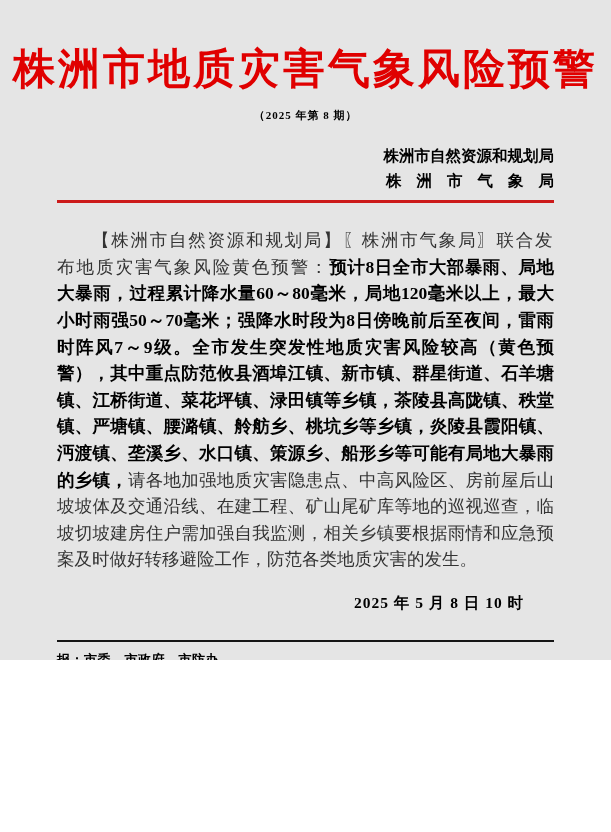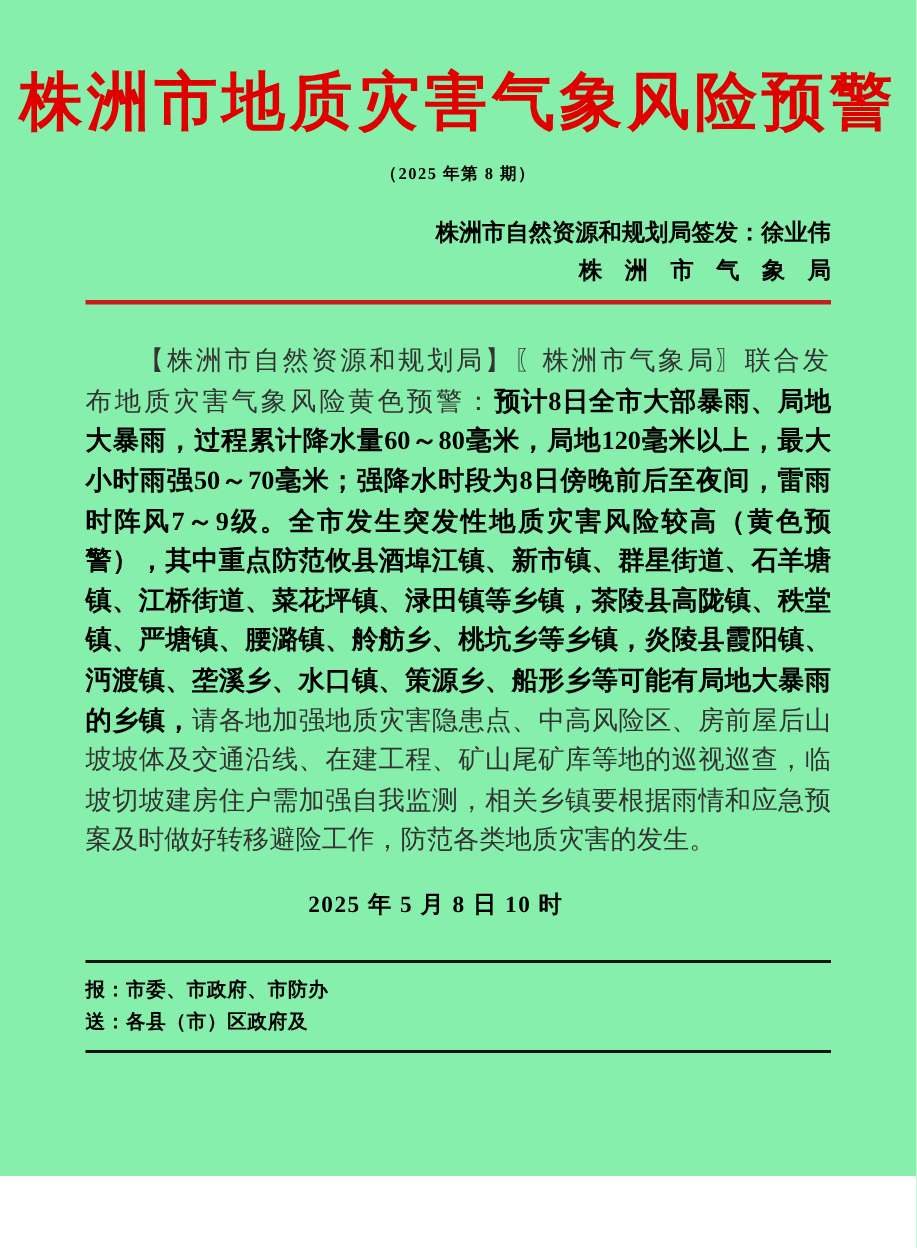--- a/index.html
+++ b/index.html
@@ -3,23 +3,23 @@
 <meta charset="utf-8">
 <style>
   html, body {
     margin: 0;
     padding: 0;
     background: #ffffff;
   }
   .page {
     position: relative;
     width: 611px;
-    height: 784px;
+    height: 660px;
     margin: 0 auto;
-    background: #86efac;
+    background: #e5e5e5;
     font-family: "Liberation Serif", "DejaVu Serif", serif;
     color: #000;
     overflow: hidden;
     box-sizing: border-box;
     padding-top: 46px;
   }
   .content {
     width: 497px;
     margin: 0 auto;
   }
@@ -81,21 +81,21 @@
     color: #000;
   }
   .seg-rest {
     color: #333;
   }
   .duty-paragraph {
     margin-top: 0;
   }
   .date-line {
     margin-top: 20px;
-    text-align: center;
+    text-align: right;
     padding-right: 30px;
     font-size: 15.5px;
     font-weight: bold;
     letter-spacing: 1px;
   }
   .footer-block {
     margin-top: 26px;
     border-top: 2px solid #151515;
     border-bottom: 2px solid #151515;
     padding: 7px 0 9px 0;
@@ -114,21 +114,20 @@
 
   <div class="doc-title">株洲市地质灾害气象风险预警</div>
 
   <div class="issue-no">（2025 年第 8 期）</div>
 
   <div class="content">
 
     <div class="header-block">
       <div class="header-row">
         <span>株洲市自然资源和规划局</span>
-        <span>签发：徐业伟</span>
       </div>
       <div class="header-row">
         <span class="org-justified">株洲市气象局</span>
       </div>
     </div>
 
     <div class="red-divider"></div>
 
     <div class="body-block">
       <p>

